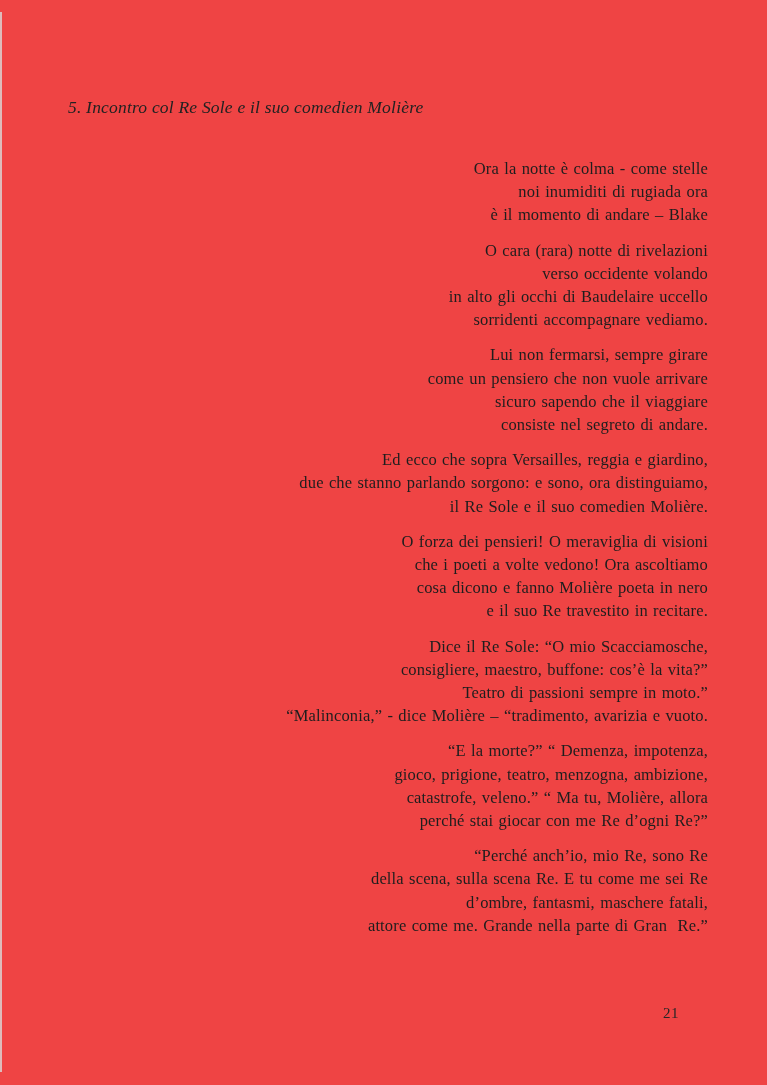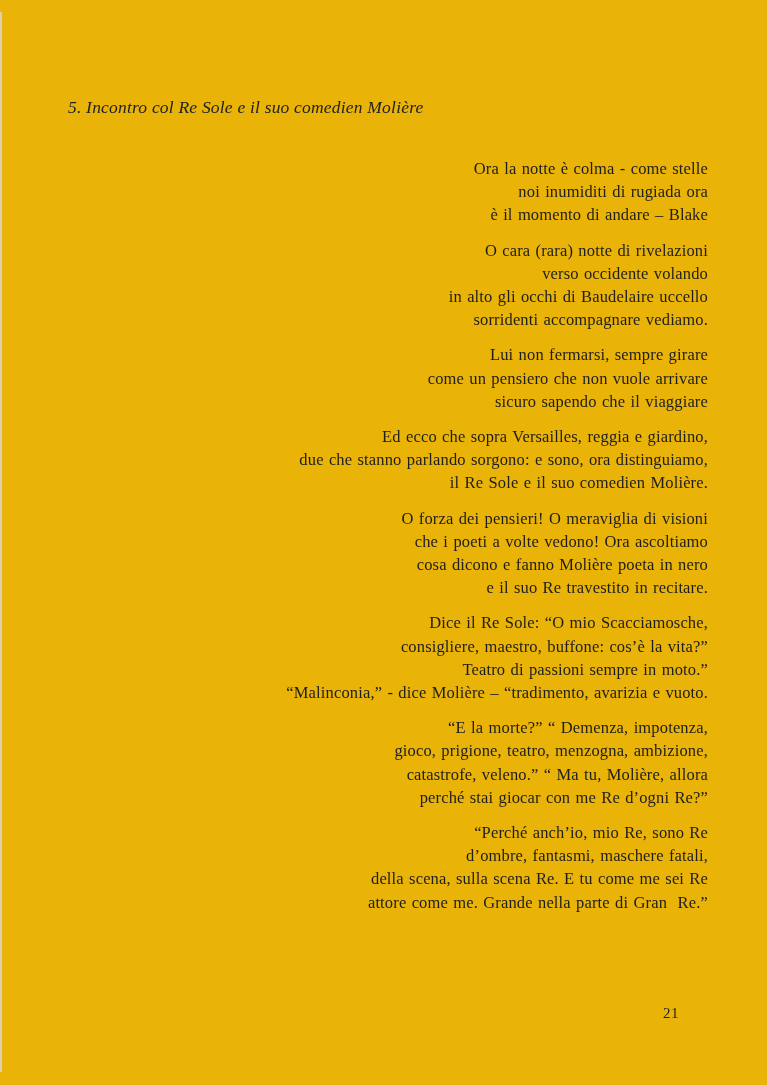--- a/index.html
+++ b/index.html
@@ -5,21 +5,21 @@
   * { margin: 0; padding: 0; box-sizing: border-box; }
   html, body {
     width: 767px;
     background: #ffffff;
     font-family: "Liberation Serif", "DejaVu Serif", serif;
   }
   .page {
     position: relative;
     width: 767px;
     height: 1085px;
-    background: #eab308;
+    background: #ef4444;
     overflow: hidden;
     color: #1c1c1c;
   }
   
   .scan-edge {
     position: absolute;
     left: 0;
     top: 12px;
     width: 2px;
     height: 1060px;
@@ -84,20 +84,21 @@
       <div class="line">O cara (rara) notte di rivelazioni</div>
       <div class="line">verso occidente volando</div>
       <div class="line">in alto gli occhi di Baudelaire uccello</div>
       <div class="line">sorridenti accompagnare vediamo.</div>
     </div>
 
     <div class="stanza">
       <div class="line">Lui non fermarsi, sempre girare</div>
       <div class="line">come un pensiero che non vuole arrivare</div>
       <div class="line">sicuro sapendo che il viaggiare</div>
+      <div class="line">consiste nel segreto di andare.</div>
     </div>
 
     <div class="stanza">
       <div class="line">Ed ecco che sopra Versailles, reggia e giardino,</div>
       <div class="line">due che stanno parlando sorgono: e sono, ora distinguiamo,</div>
       <div class="line">il Re Sole e il suo comedien Molière.</div>
     </div>
 
     <div class="stanza">
       <div class="line">O forza dei pensieri! O meraviglia di visioni</div>
@@ -115,22 +116,22 @@
 
     <div class="stanza">
       <div class="line">“E la morte?” “ Demenza, impotenza,</div>
       <div class="line">gioco, prigione, teatro, menzogna, ambizione,</div>
       <div class="line">catastrofe, veleno.” “ Ma tu, Molière, allora</div>
       <div class="line">perché stai giocar con me Re d’ogni Re?”</div>
     </div>
 
     <div class="stanza">
       <div class="line">“Perché anch’io, mio Re, sono Re</div>
+      <div class="line">della scena, sulla scena Re. E tu come me sei Re</div>
       <div class="line">d’ombre, fantasmi, maschere fatali,</div>
-      <div class="line">della scena, sulla scena Re. E tu come me sei Re</div>
       <div class="line">attore come me. Grande nella parte di Gran  Re.”</div>
     </div>
 
   </div>
 
   <div class="page-number">21</div>
 
 </div>
 
 </body></html>

